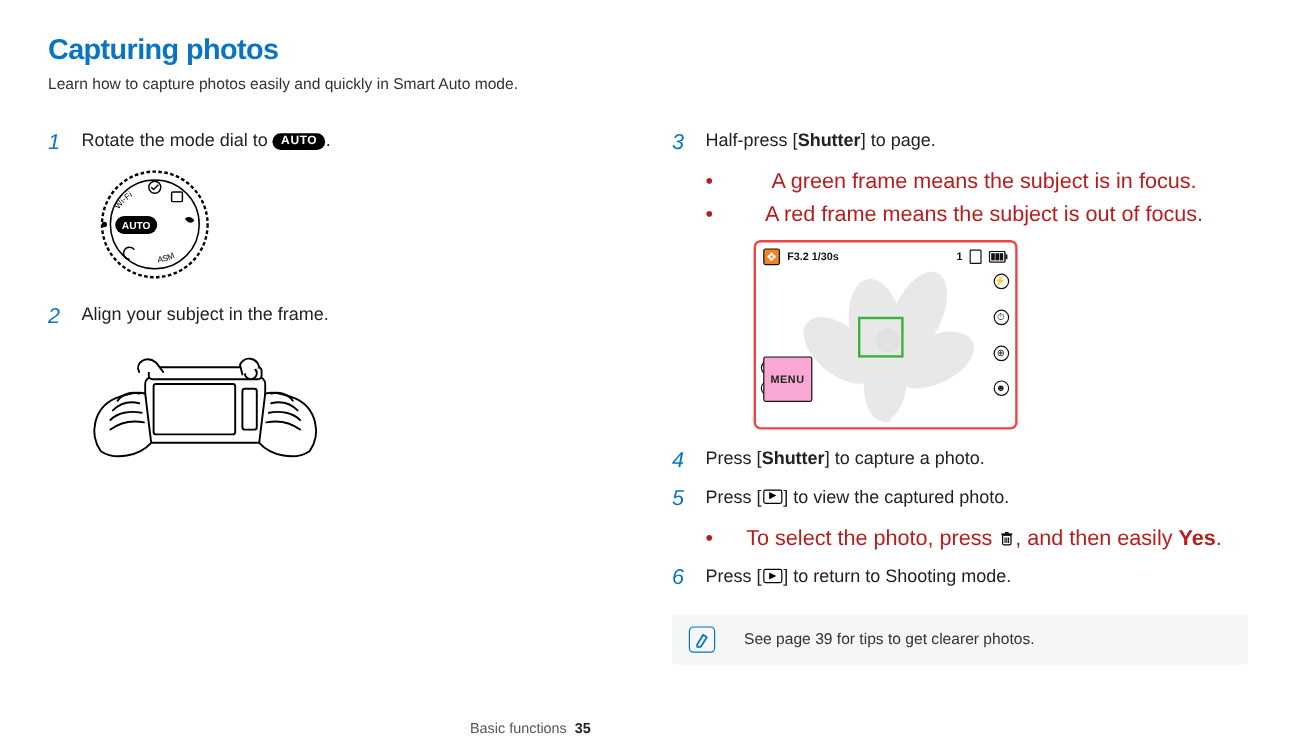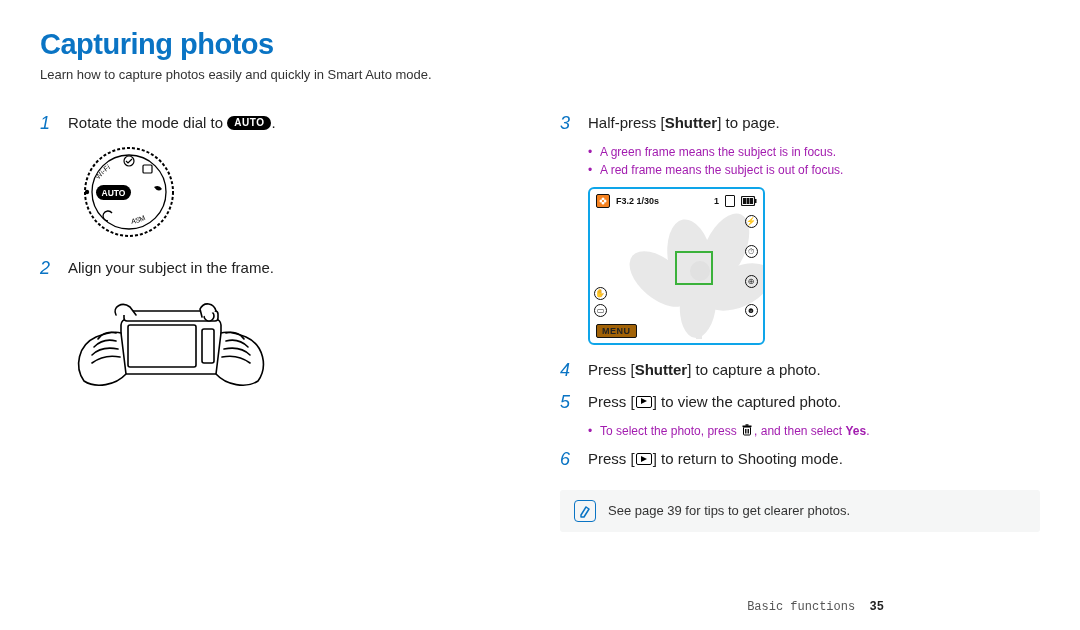--- a/index.html
+++ b/index.html
@@ -7,21 +7,21 @@
     font-family: "Myriad Pro", "Segoe UI", Arial, sans-serif;
     width: 1080px;
     height: 630px;
     background: #fff;
     color: #222;
     position: relative;
     padding: 28px 40px 0 40px;
   }
   h1 {
     color: #0a74c4;
-    font-size: 29px;
+    font-size: 24px;
     font-weight: 700;
     letter-spacing: -0.5px;
     margin-bottom: 6px;
   }
   .intro {
     font-size: 13px;
     color: #333;
     margin-bottom: 30px;
   }
   .columns {
@@ -59,25 +59,26 @@
     font-weight: 700;
     letter-spacing: 0.5px;
     vertical-align: 2px;
     line-height: 1.2;
   }
   ul.bullets {
     list-style: none;
     margin: 4px 0 8px 28px;
   }
   ul.bullets li {
-    font-size: 12px;
-    color: #a21caf;
+    font-size: 18px;
+    color: #b91c1c;
     padding-left: 12px;
     position: relative;
     line-height: 1.5;
+    text-align: center;
   }
   ul.bullets li::before {
     content: "•";
     position: absolute;
     left: 0;
     top: 0;
   }
   .playicon {
     display: inline-block;
     width: 16px;
@@ -103,21 +104,21 @@
     height: 12px;
     vertical-align: -1px;
     margin: 0 1px;
   }
   .notebox {
     background: #f5f6f6;
     border-radius: 3px;
     padding: 10px 14px;
     display: flex;
     align-items: center;
-    gap: 12px;
+    gap: 24px;
     margin-top: 18px;
     margin-left: 0;
     font-size: 13px;
     color: #333;
   }
   .noteicon {
     width: 22px;
     height: 22px;
     border: 1.6px solid #0a74c4;
     border-radius: 4px;
@@ -125,44 +126,44 @@
     display: flex;
     align-items: center;
     justify-content: center;
     flex-shrink: 0;
   }
   .footer {
     position: absolute;
     bottom: 16px;
     left: 0;
     width: 884px;
-    text-align: right;
+    text-align: center;
     font-size: 12px;
     color: #555;
-    font-family: Liberation Mono, monospace;
   }
   .footer b { color: #222; }
 
   
   .dial-wrap { margin: 8px 0 16px 34px; }
   .dial-wrap svg { display: block; }
 
   
   .hands-wrap { margin: 8px 0 16px 26px; }
 
   
   .lcd-wrap { margin: 6px 0 14px 28px; }
   .lcd {
-    width: 177px;
+    width: 220px;
     height: 158px;
-    border: 2px solid #0ea5e9;
+    border: 2px solid #ef4444;
     border-radius: 6px;
     position: relative;
     background: #fff;
     overflow: hidden;
+    margin-left: 40px;
   }
   .lcd-top {
     position: absolute;
     top: 4px; left: 6px; right: 6px;
     height: 16px;
     font-size: 9px;
     font-weight: 700;
     color: #111;
     display: flex;
     align-items: center;
@@ -216,27 +217,27 @@
     display:flex; align-items:center; justify-content:center;
   }
   .focusbox {
     position: absolute;
     left: 85px; top: 62px;
     width: 38px; height: 34px;
     border: 2.5px solid #3bb23b;
   }
   .menu-btn {
     position: absolute;
-    left: 6px; bottom: 5px;
+    left: 6px; bottom: 21px;
     font-size: 9px;
     font-weight: 700;
     border: 1.3px solid #111;
     border-radius: 2px;
-    padding: 1px 5px;
-    background: #a16207;
+    padding: 13px 5px;
+    background: #f9a8d4;
     letter-spacing: 0.5px;
   }
   .flower-bg {
     position: absolute;
     left: 30px; top: 20px;
     opacity: 0.35;
   }
 </style>
 </head>
 <body>
@@ -400,21 +401,21 @@
     </div>
     <ul class="bullets">
       <li>
         <span>To select the photo, press </span><span class="trashicon"><svg width="12" height="12" viewBox="0 0 12 12">
               <rect x="2.5" y="3" width="7" height="8" fill="none" stroke="#000" stroke-width="1" rx="1"></rect>
               <rect x="1.5" y="1.5" width="9" height="1.6" fill="#000"></rect>
               <rect x="4.5" y="0.3" width="3" height="1.4" fill="#000"></rect>
               <line x1="4.5" y1="5" x2="4.5" y2="9.5" stroke="#000" stroke-width="0.9"></line>
               <line x1="6" y1="5" x2="6" y2="9.5" stroke="#000" stroke-width="0.9"></line>
               <line x1="7.5" y1="5" x2="7.5" y2="9.5" stroke="#000" stroke-width="0.9"></line>
-            </svg></span><span>, and then select </span><b>Yes</b><span>.</span>
+            </svg></span><span>, and then easily </span><b>Yes</b><span>.</span>
       </li>
     </ul>
 
     <div class="step">
       <div class="stepnum">6</div>
       <div class="stepbody">
         <span>Press [</span><span class="playicon"></span><span>] to return to Shooting mode.</span>
       </div>
     </div>
 

